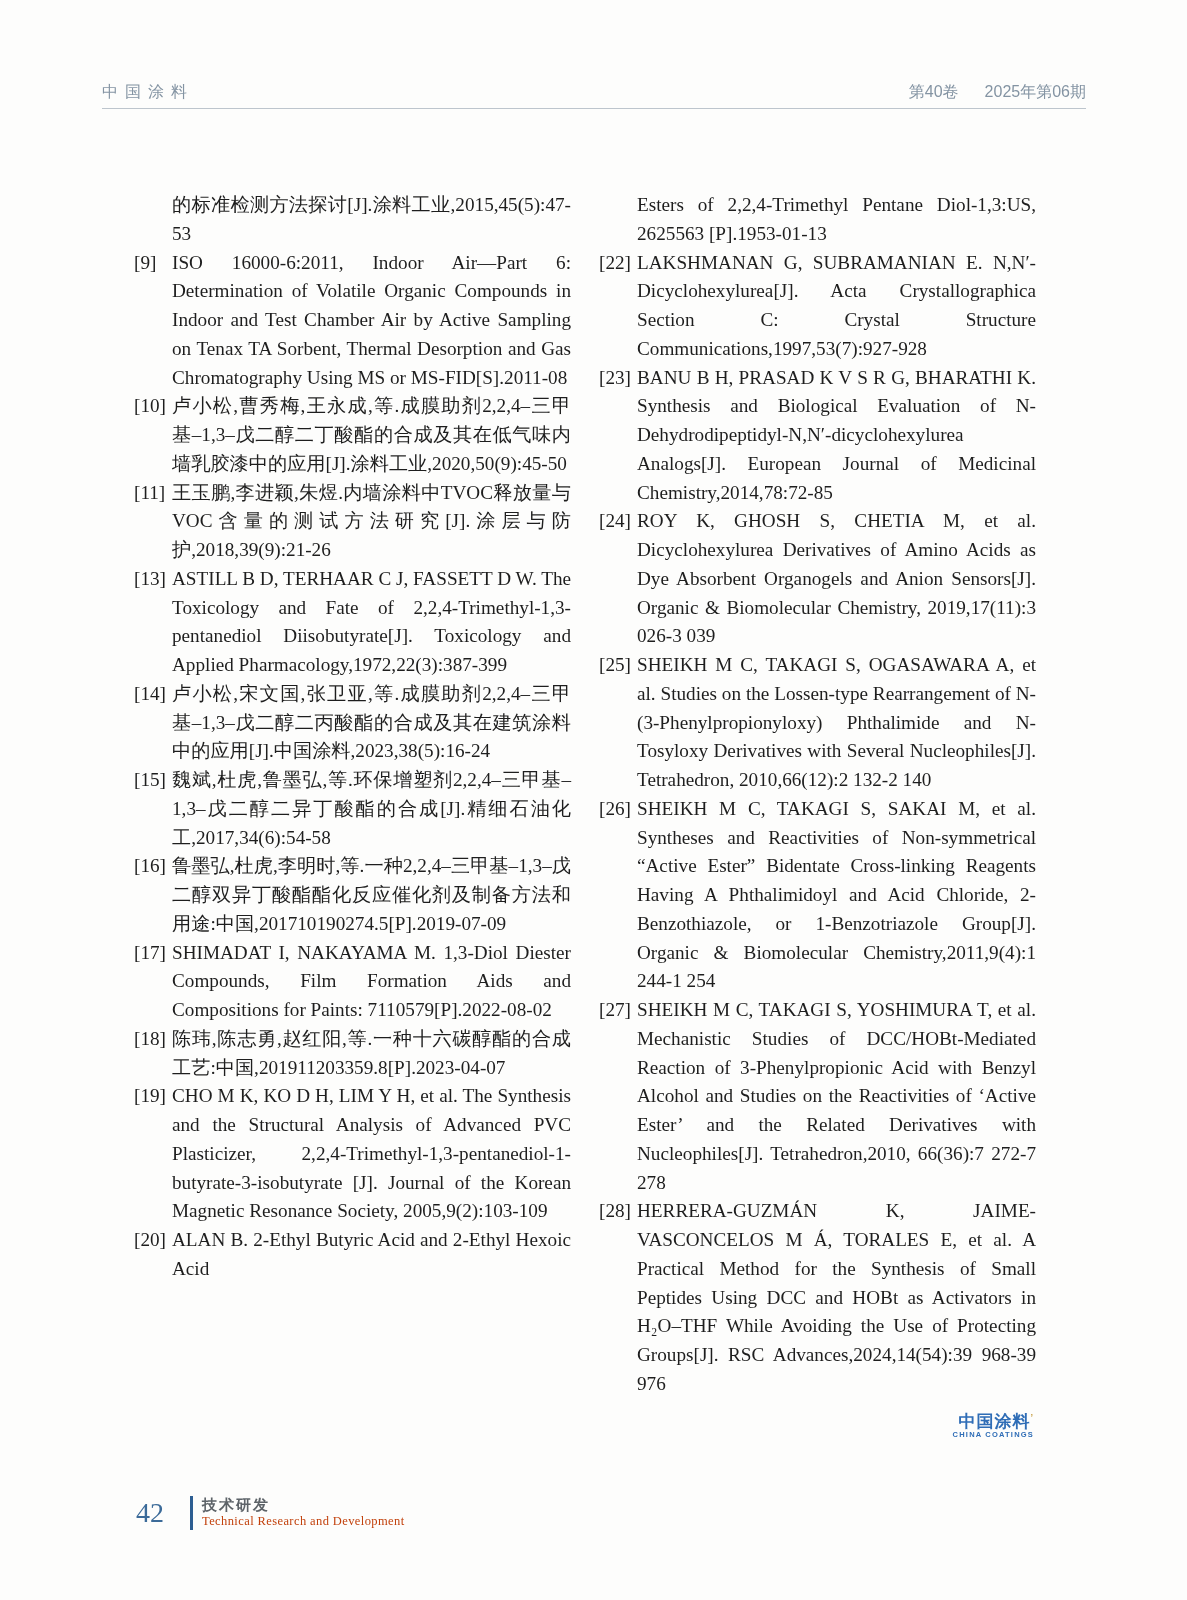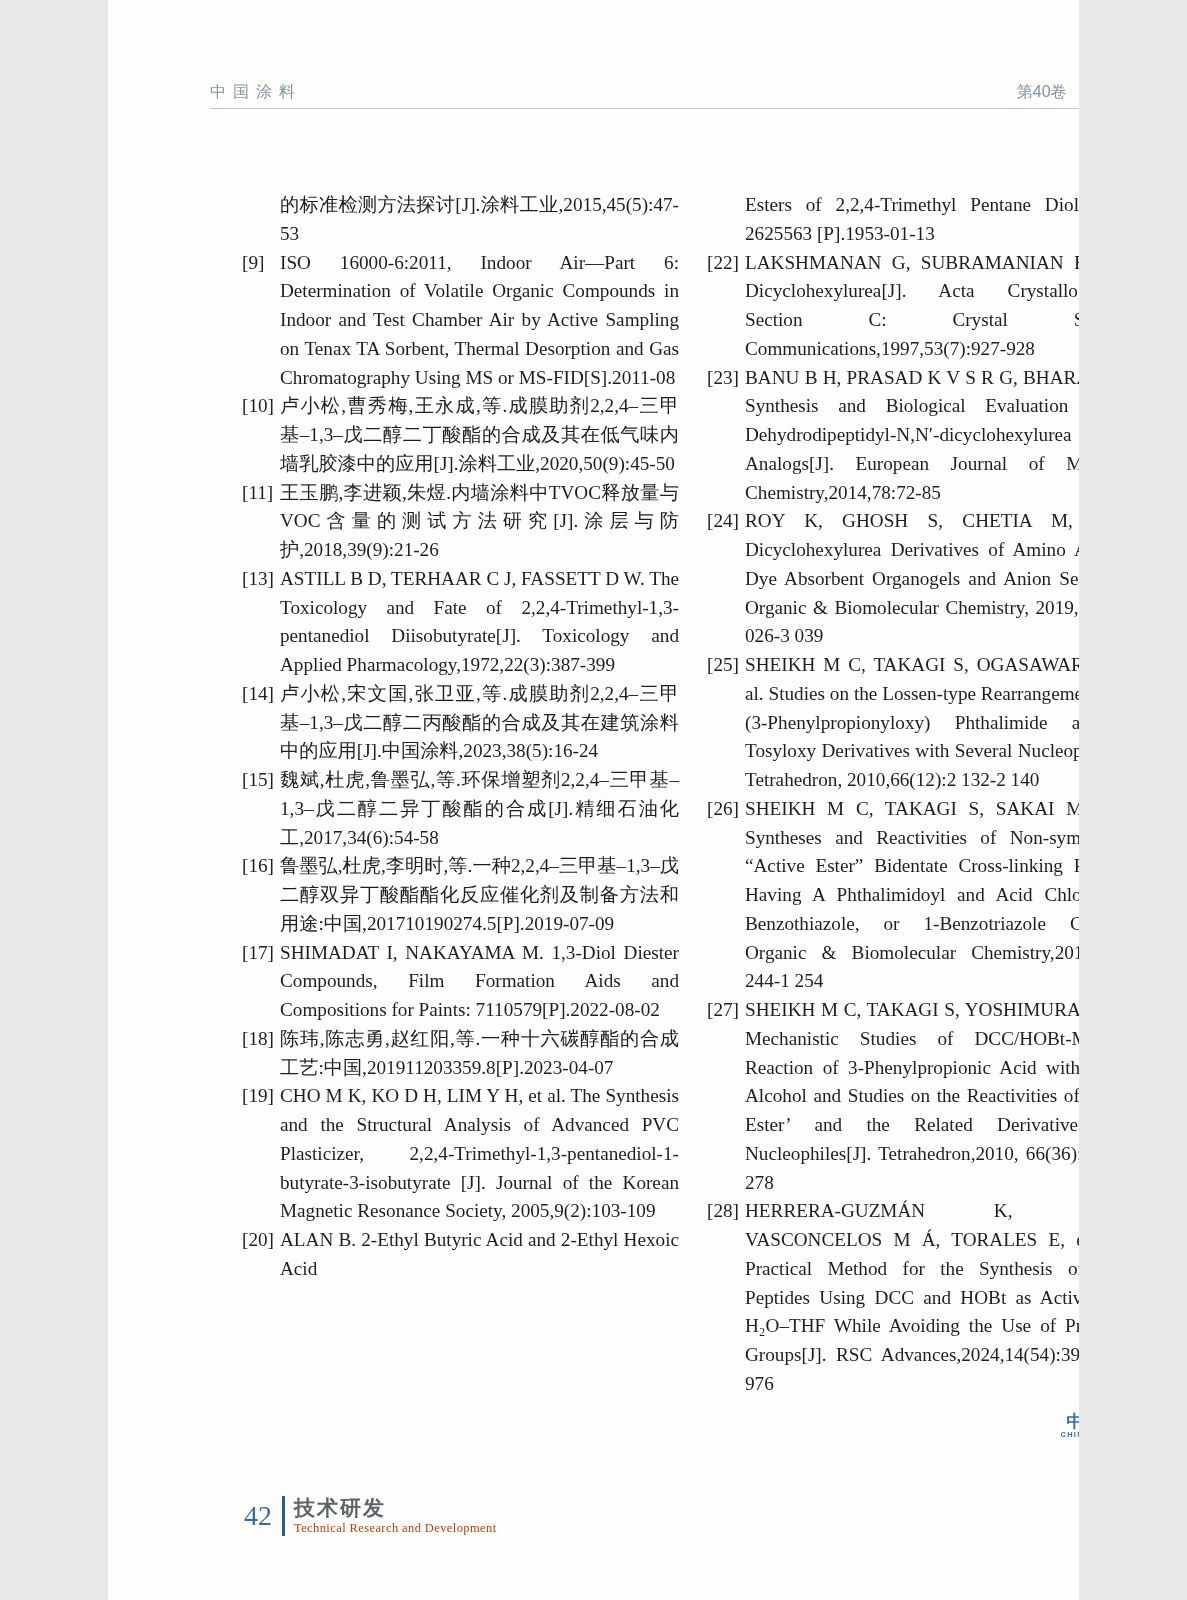--- a/index.html
+++ b/index.html
@@ -1,19 +1,19 @@
 <!DOCTYPE html>
 <html><head>
 <meta charset="utf-8">
 <style>
   * { margin:0; padding:0; box-sizing:border-box; }
   html,body { background:#e8e8e8; }
   .page {
     position:relative;
-    width:971px; height:1600px;
+    width:1187px; height:1600px;
     background:#fdfdfc;
     margin:0 auto;
     font-family:"Liberation Serif","DejaVu Serif",serif;
     color:#1e1e1e;
     overflow:hidden;
   }
   
   .header {
     position:absolute; left:102px; top:82px; width:984px;
     display:flex; justify-content:space-between; align-items:flex-end;
@@ -47,27 +47,27 @@
     font-family:"Liberation Sans","DejaVu Sans",sans-serif;
     font-weight:bold; font-size:7.5px; letter-spacing:1.2px; color:#2f6db6;
   }
   
   .footer {
     position:absolute; left:136px; top:1496px;
     display:flex; align-items:stretch;
   }
   .page-num {
     font-size:28px; color:#3c6b99; align-self:center;
-    margin-right:10px; line-height:1;
+    margin-right:26px; line-height:1;
   }
   .footer-bar { width:3px; background:#2d5e92; margin-right:9px; }
   .footer-titles { display:flex; flex-direction:column; justify-content:center; }
   .footer-cn {
     font-family:"Liberation Sans","DejaVu Sans",sans-serif;
-    font-size:21px; font-weight:bold; color:#5d6368; letter-spacing:2px; line-height:1.15;
+    font-size:15px; font-weight:bold; color:#5d6368; letter-spacing:2px; line-height:1.15;
   }
   .footer-en { font-size:12.5px; color:#c2410c; letter-spacing:0.4px; line-height:1.3; }
 </style>
 </head>
 <body>
 
 <div class="page">
 
   <div class="header">
     <span class="journal-name">中国涂料</span>

